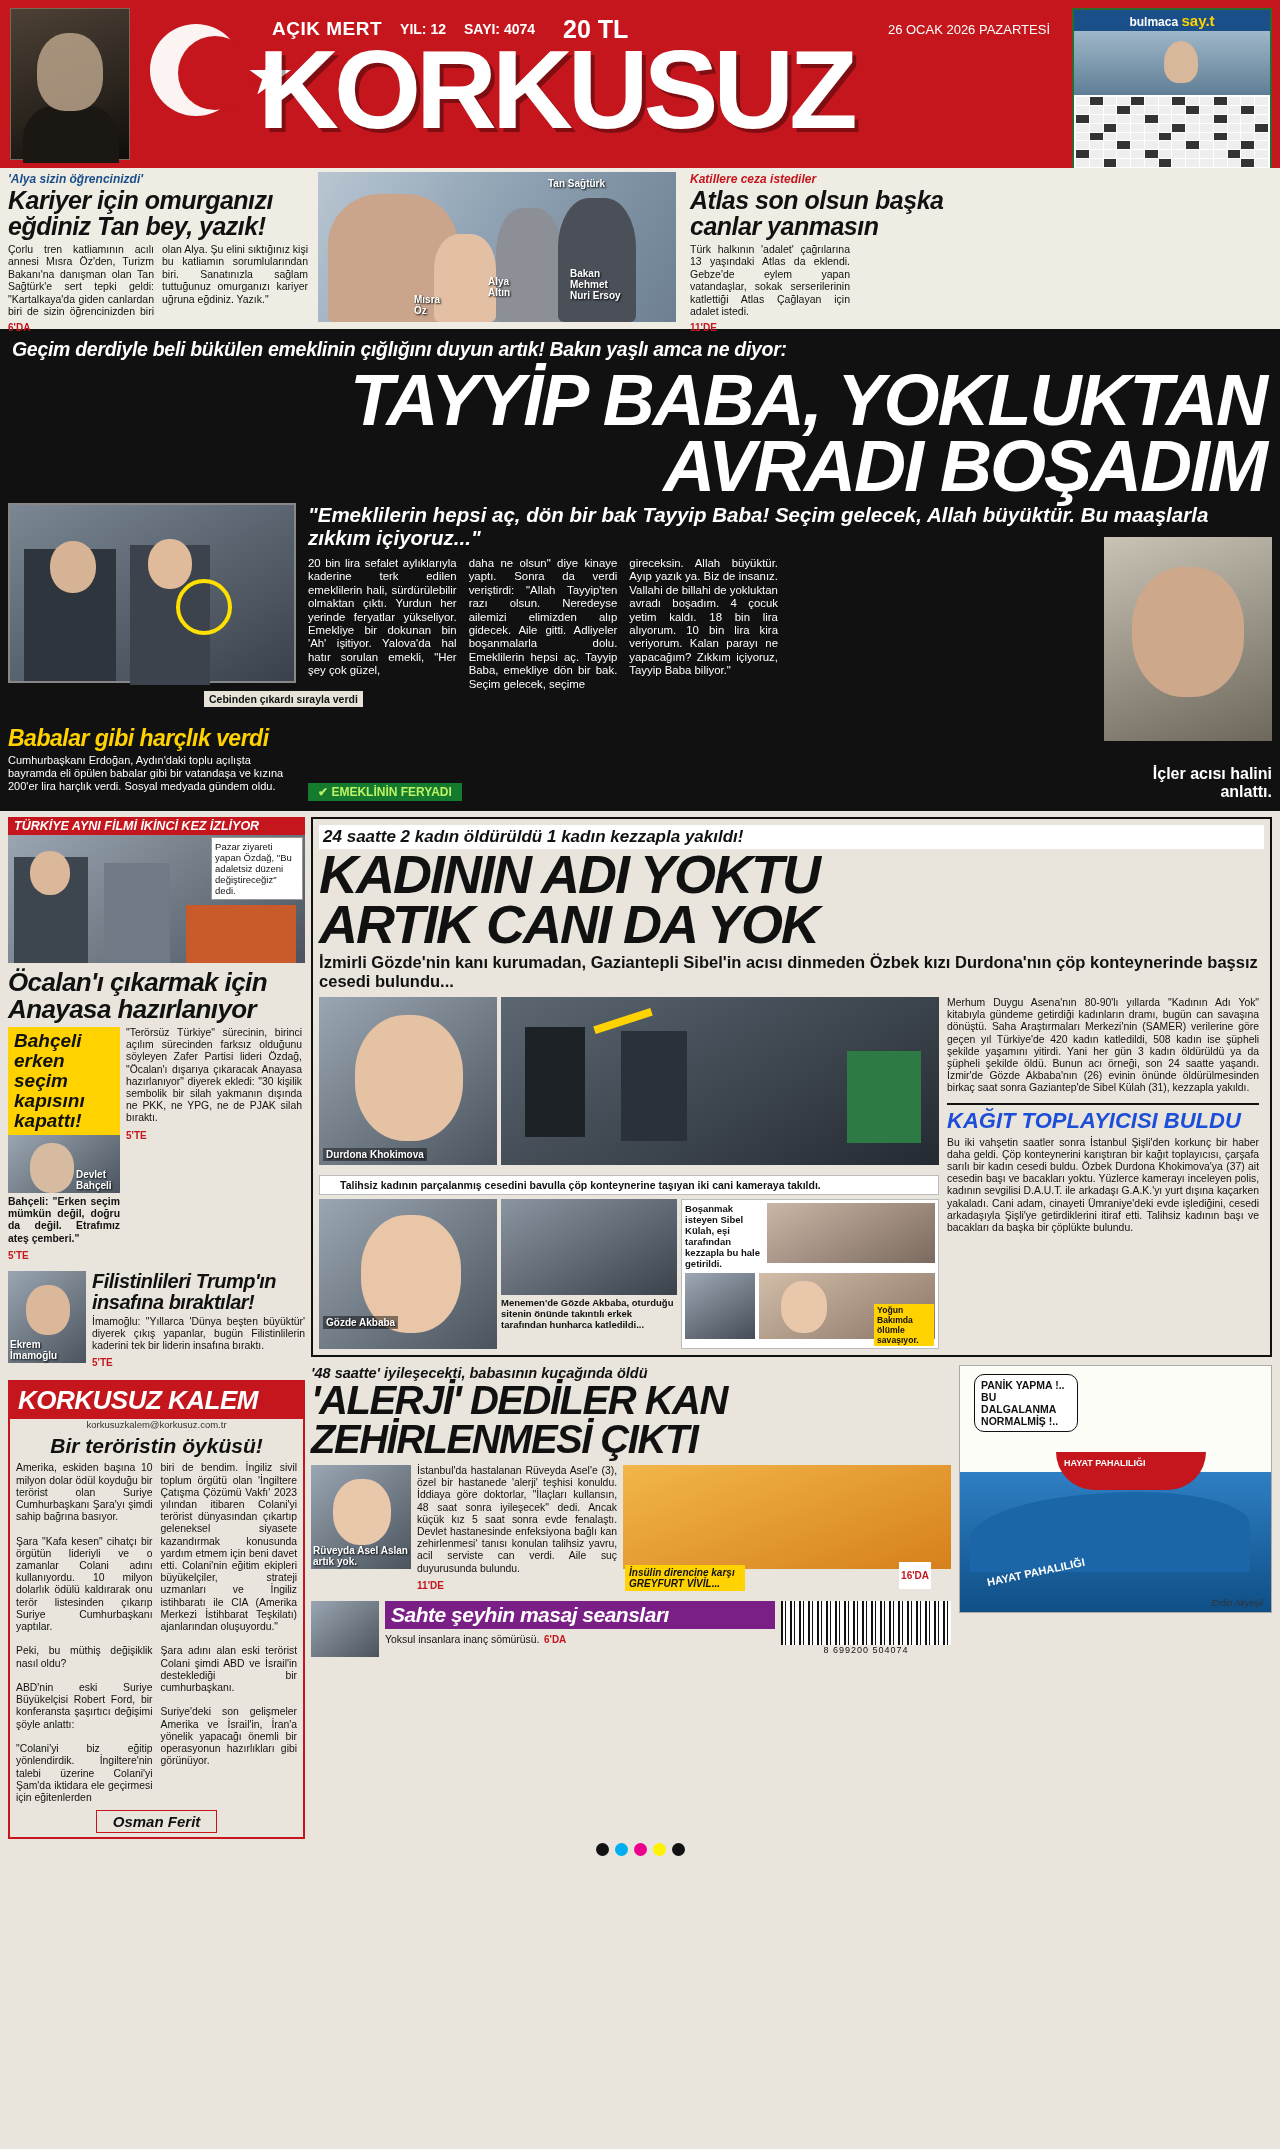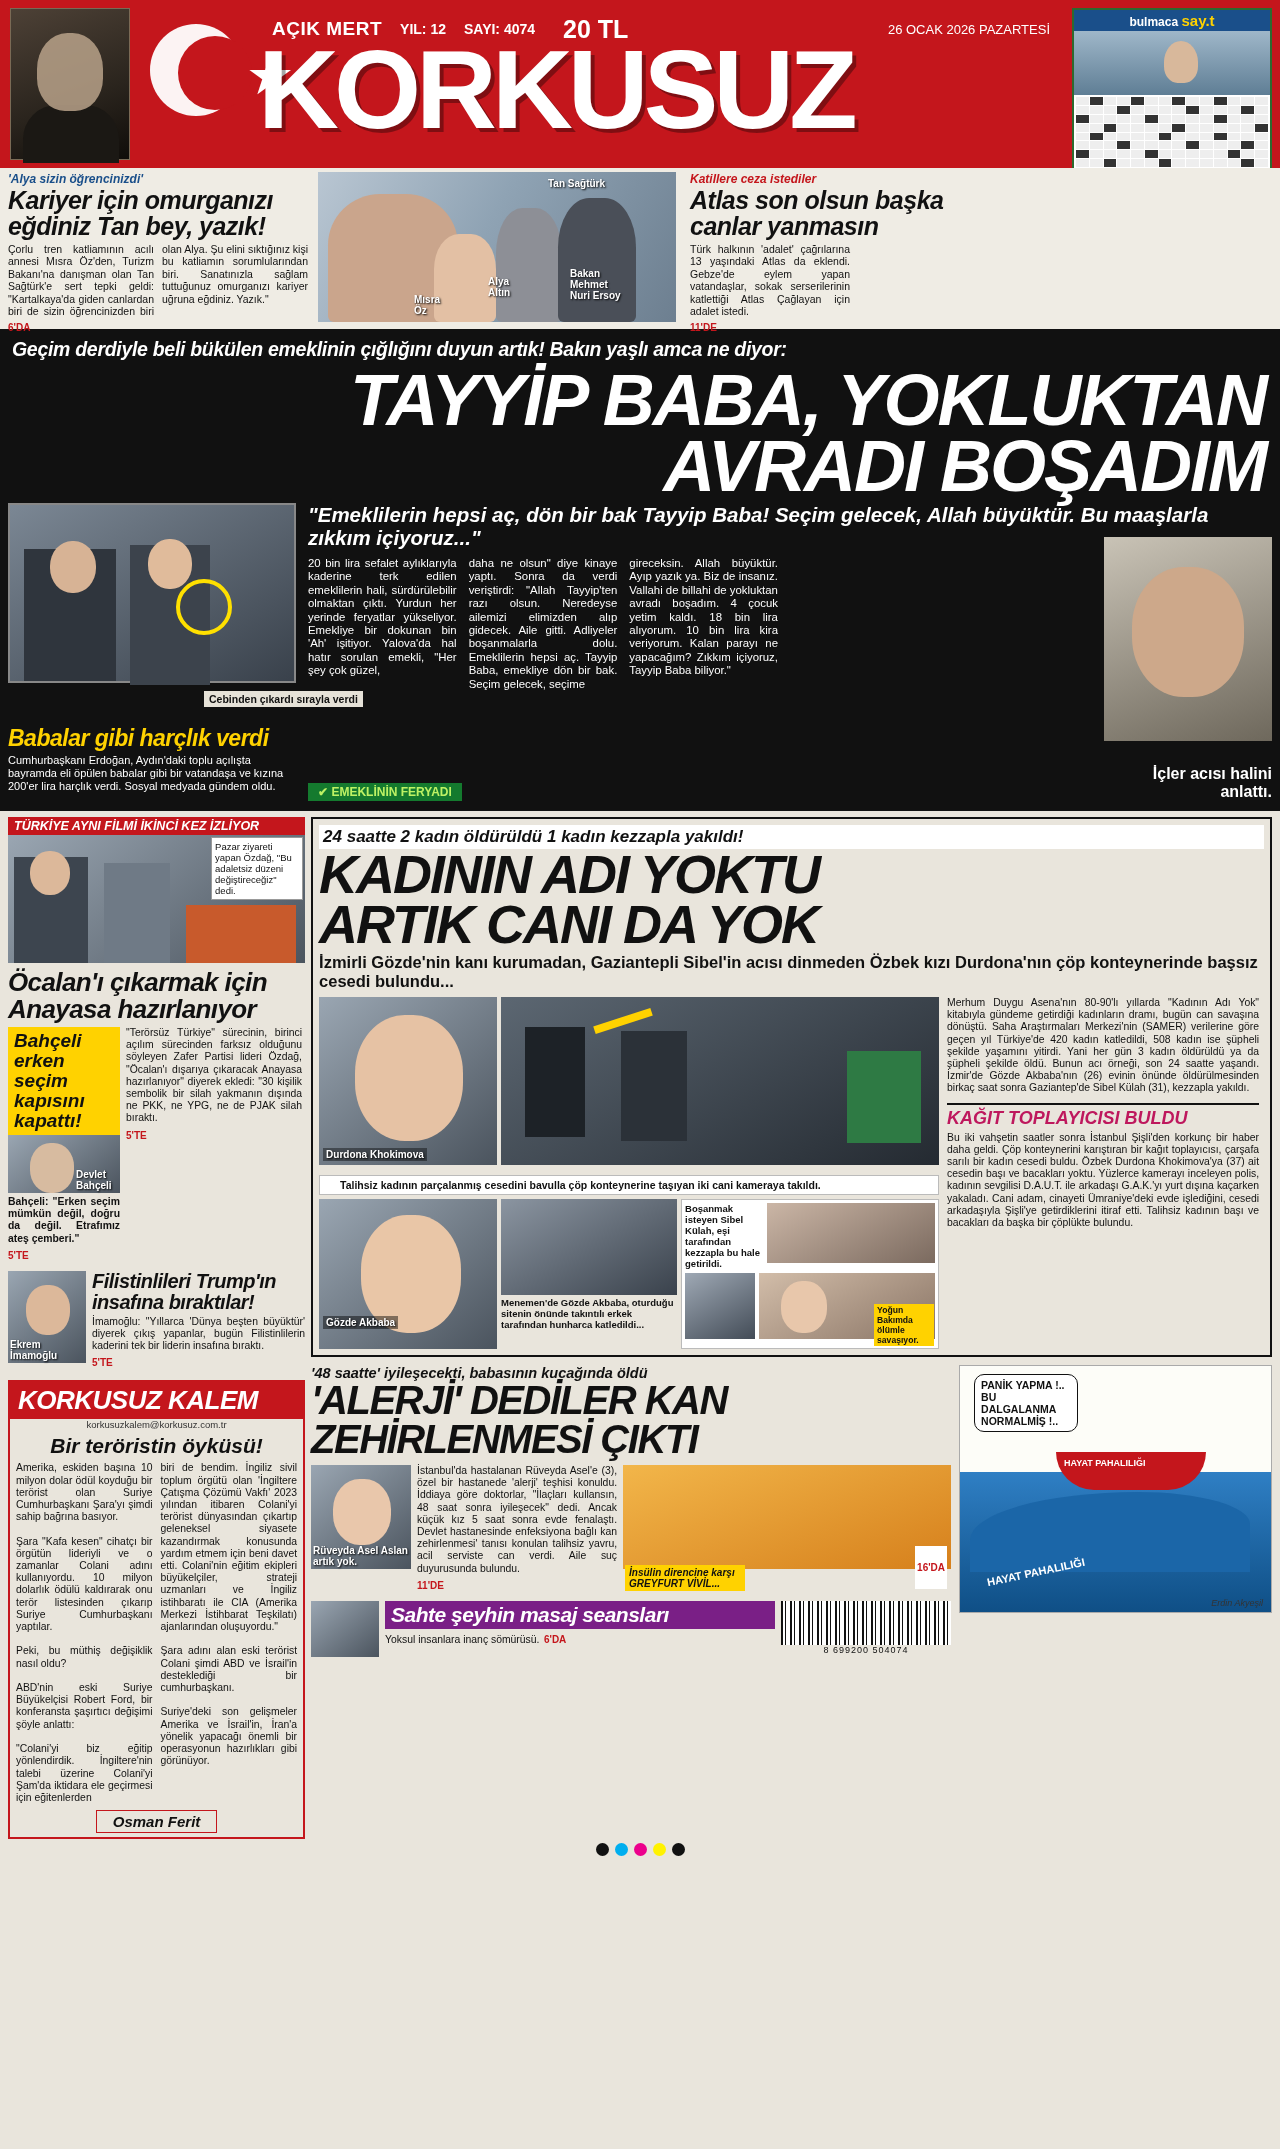--- a/index.html
+++ b/index.html
@@ -450,21 +450,21 @@
                   </div>
                 </div>
                 <div style="position:absolute;right:4px;bottom:2px;background:#ffd200;font-size:8.6px;font-weight:bold;padding:1px 3px;line-height:10px;width:60px;">Yoğun Bakımda ölümle savaşıyor.</div>
               </div>
             </div>
           </div>
 
           <div style="width:312px;">
             <p class="small-body" style="margin:0;">Merhum Duygu Asena'nın 80-90'lı yıllarda "Kadının Adı Yok" kitabıyla gündeme getirdiği kadınların dramı, bugün can savaşına dönüştü. Saha Araştırmaları Merkezi'nin (SAMER) verilerine göre geçen yıl Türkiye'de 420 kadın katledildi, 508 kadın ise şüpheli şekilde yaşamını yitirdi. Yani her gün 3 kadın öldürüldü ya da şüpheli şekilde öldü. Bunun acı örneği, son 24 saatte yaşandı. İzmir'de Gözde Akbaba'nın (26) evinin önünde öldürülmesinden birkaç saat sonra Gaziantep'de Sibel Külah (31), kezzapla yakıldı.</p>
             <div style="margin-top:8px;border-top:2px solid #111;padding-top:3px;">
-              <div style="font-size:18px;font-weight:bold;font-style:italic;color:#be185d;">KAĞIT TOPLAYICISI BULDU</div>
+              <div style="font-size:22px;font-weight:bold;font-style:italic;color:#1d4ed8;">KAĞIT TOPLAYICISI BULDU</div>
               <p class="small-body" style="margin:3px 0 0;">Bu iki vahşetin saatler sonra İstanbul Şişli'den korkunç bir haber daha geldi. Çöp konteynerini karıştıran bir kağıt toplayıcısı, çarşafa sarılı bir kadın cesedi buldu. Özbek Durdona Khokimova'ya (37) ait cesedin başı ve bacakları yoktu. Yüzlerce kamerayı inceleyen polis, kadının sevgilisi D.A.U.T. ile arkadaşı G.A.K.'yı yurt dışına kaçarken yakaladı. Cani adam, cinayeti Ümraniye'deki evde işlediğini, cesedi arkadaşıyla Şişli'ye getirdiklerini itiraf etti. Talihsiz kadının başı ve bacakları da başka bir çöplükte bulundu.</p>
             </div>
           </div>
         </div>
       </div>
 
       <div style="display:flex;gap:8px;margin-top:8px;">
         <div style="width:640px;">
           <div style="font-size:14.5px;font-weight:bold;font-style:italic;">'48 saatte' iyileşecekti, babasının kucağında öldü</div>
           <div class="alerji">
@@ -476,21 +476,21 @@
               <div style="position:absolute;left:22px;top:14px;width:58px;height:66px;border-radius:46%;background:#e9c7ab;"></div>
               <span class="tag" style="left:2px;bottom:2px;">Rüveyda Asel Aslan artık yok.</span>
             </div>
             <div style="width:200px;">
               <p class="small-body" style="margin:0;">İstanbul'da hastalanan Rüveyda Asel'e (3), özel bir hastanede 'alerji' teşhisi konuldu. İddiaya göre doktorlar, "İlaçları kullansın, 48 saat sonra iyileşecek" dedi. Ancak küçük kız 5 saat sonra evde fenalaştı. Devlet hastanesinde enfeksiyona bağlı kan zehirlenmesi' tanısı konulan talihsiz yavru, acil serviste can verdi. Aile suç duyurusunda bulundu.</p>
               <span class="pagref">11'DE</span>
             </div>
             <div style="flex:1;position:relative;">
               <div class="photo-ph" style="height:104px;background:linear-gradient(160deg,#f2b64a,#d6801c);"></div>
               <div style="position:absolute;left:2px;bottom:2px;background:#ffd200;font-size:10px;font-weight:bold;font-style:italic;padding:2px 4px;line-height:11px;width:120px;">İnsülin direncine karşı GREYFURT VİVİL...</div>
-              <span class="pagref" style="position:absolute;right:4px;bottom:4px;background:#fff;padding:16px 2px;margin-left:28px;">16'DA</span>
+              <span class="pagref" style="position:absolute;right:20px;bottom:4px;background:#fff;padding:8px 2px;margin-left:28px;">16'DA</span>
             </div>
           </div>
 
           <div style="display:flex;gap:6px;margin-top:8px;align-items:flex-start;">
             <div class="photo-ph" style="width:68px;height:56px;"></div>
             <div style="flex:1;">
               <div style="background:#7a1f86;color:#fff;font-size:21px;font-weight:bold;font-style:italic;padding:2px 6px;letter-spacing:-.5px;">Sahte şeyhin masaj seansları</div>
               <span class="small-body">Yoksul insanlara inanç sömürüsü.</span>
               <span class="pagref">6'DA</span>
             </div>

